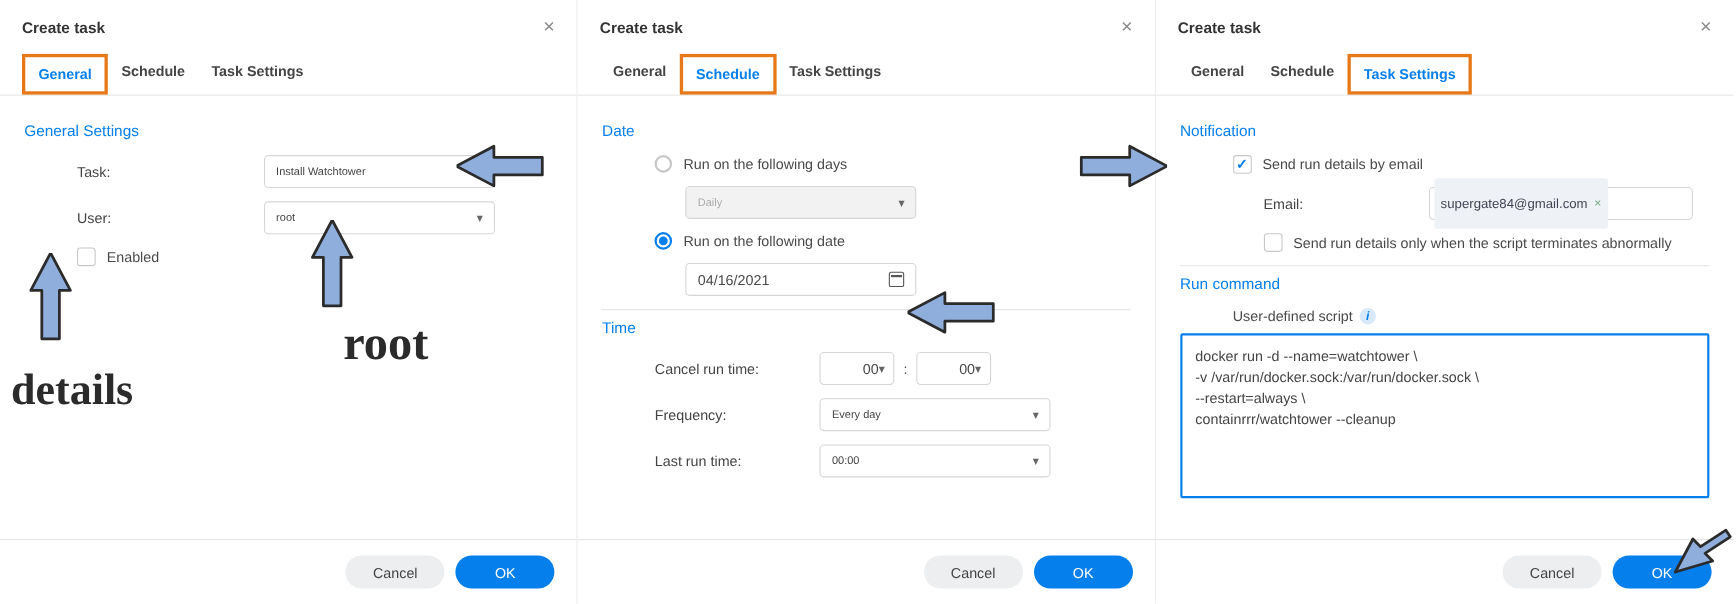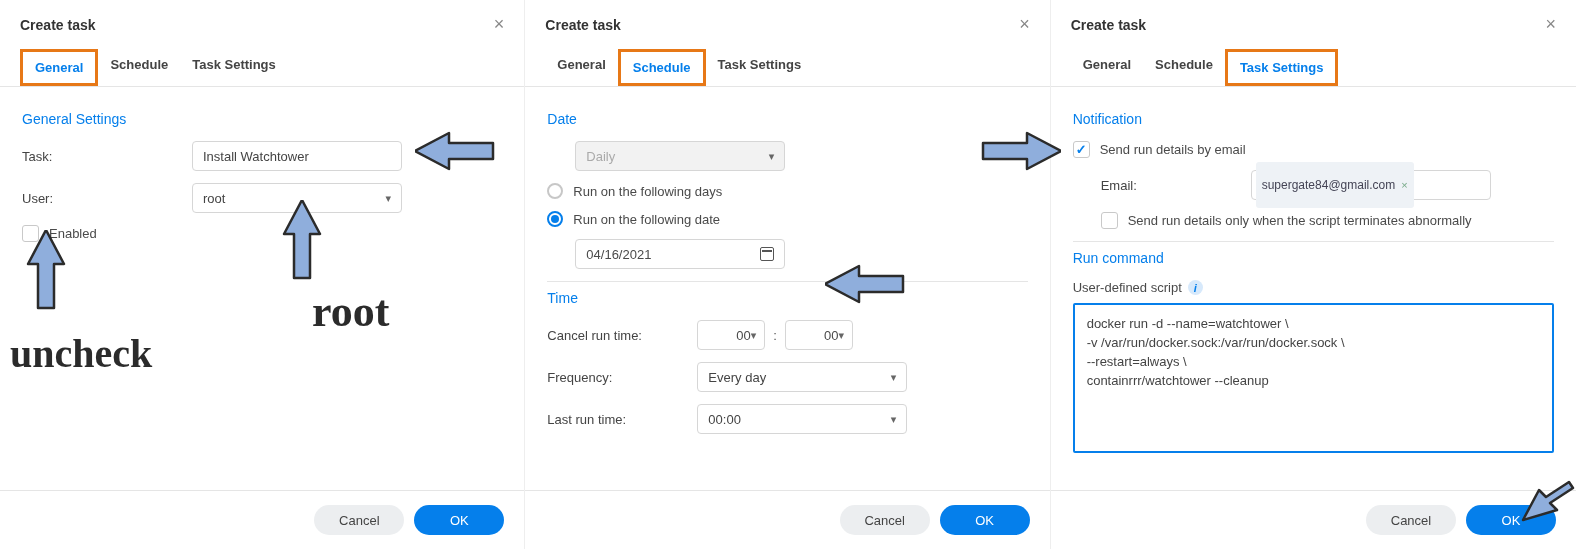--- a/index.html
+++ b/index.html
@@ -9,23 +9,23 @@
   .panel:last-child { border-right: none; }
   .header { display: flex; align-items: center; justify-content: space-between; padding: 14px 20px; font-size: 14px; font-weight: 600; color: #333; }
   .close-x { font-size: 18px; color: #888; cursor: pointer; font-weight: 400; }
   .tabs { display: flex; gap: 0; padding: 0 20px; border-bottom: 1px solid #e5e5e5; }
   .tab { padding: 8px 12px; font-weight: 600; color: #444; cursor: pointer; }
   .tab.active { color: #057FEB; }
   .tab.boxed { border: 3px solid #E77817; }
   .body { padding: 16px 22px 8px; flex: 1; overflow: auto; }
   .section-title { color: #057FEB; font-size: 14px; padding: 8px 0 14px; }
   .hr { border-top: 1px solid #e5e5e5; margin-top: 10px; }
-  .row { display: flex; align-items: center; margin-bottom: 12px; }
+  .row { display: flex; align-items: center; margin-bottom: 12px; margin-left: 48px; }
   .label { width: 170px; color: #444; }
-  .input, .select { flex: 1; max-width: 210px; height: 30px; border: 1px solid #d6d6d6; border-radius: 4px; padding: 0 10px; background: #fff; color: #444; font-size: 13px; display: flex; align-items: center; justify-content: space-between; }
+  .input, .select { flex: 1; max-width: 210px; height: 30px; border: 1px solid #d6d6d6; border-radius: 4px; padding: 0 10px; background: #fff; color: #444; font-size: 10px; display: flex; align-items: center; justify-content: space-between; }
   .select-caret::after { content: "▾"; color: #666; font-size: 11px; margin-left: 6px; }
   .checkbox { width: 17px; height: 17px; border: 1px solid #c9c9c9; border-radius: 3px; display: inline-flex; align-items: center; justify-content: center; margin-right: 10px; background: #fff; }
   .checkbox.checked::after { content: "✓"; color: #057FEB; font-size: 13px; font-weight: 700; }
   .radio { width: 16px; height: 16px; border: 2px solid #c7c7c7; border-radius: 50%; margin-right: 10px; display: inline-flex; align-items: center; justify-content: center; }
   .radio.on { border-color: #057FEB; }
   .radio.on::after { content: ""; width: 8px; height: 8px; background: #057FEB; border-radius: 50%; }
   .indent { padding-left: 28px; }
   .disabled { background: #f2f2f2; color: #aaa; }
   .date-input { width: 210px; height: 30px; border: 1px solid #d6d6d6; border-radius: 4px; padding: 0 10px; display: flex; align-items: center; justify-content: space-between; }
   .cal-icon { width: 14px; height: 14px; border: 1.5px solid #555; border-radius: 2px; position: relative; }
@@ -93,44 +93,44 @@
     <div class="arrow" style="left:20px; top:230px;">
       <svg width="52" height="80">
           <polygon points="26,0 44,34 34,34 34,78 18,78 18,34 8,34" fill="#8FAEDC" stroke="#2b2b2b" stroke-width="2.5" stroke-linejoin="round"></polygon>
         </svg>
     </div>
     <div class="arrow" style="left:276px; top:200px;">
       <svg width="52" height="80">
           <polygon points="26,0 44,34 34,34 34,78 18,78 18,34 8,34" fill="#8FAEDC" stroke="#2b2b2b" stroke-width="2.5" stroke-linejoin="round"></polygon>
         </svg>
     </div>
-    <div class="anno-text" style="left:10px; top:330px; font-size:40px;">uncheck</div>
+    <div class="anno-text" style="left:10px; top:330px; font-size:40px;">details</div>
     <div class="anno-text" style="left:312px; top:286px; font-size:44px;">root</div>
   </div>
 
   <div class="panel">
     <div class="header">
       <span>Create task</span>
       <span class="close-x">×</span>
     </div>
     <div class="tabs">
       <div class="tab">General</div>
       <div class="tab active boxed">Schedule</div>
       <div class="tab">Task Settings</div>
     </div>
     <div class="body">
       <div class="section-title">Date</div>
+      <div class="row">
+        <span class="radio"></span>
+        <span>Run on the following days</span>
+      </div>
       <div class="row indent">
         <div class="select select-caret disabled" style="width:210px;">
             <span>Daily</span>
           </div>
-      </div>
-      <div class="row">
-        <span class="radio"></span>
-        <span>Run on the following days</span>
       </div>
       <div class="row">
         <span class="radio on"></span>
         <span>Run on the following date</span>
       </div>
       <div class="row indent">
         <div class="date-input">
           <span>04/16/2021</span>
           <span class="cal-icon"></span>
         </div>

